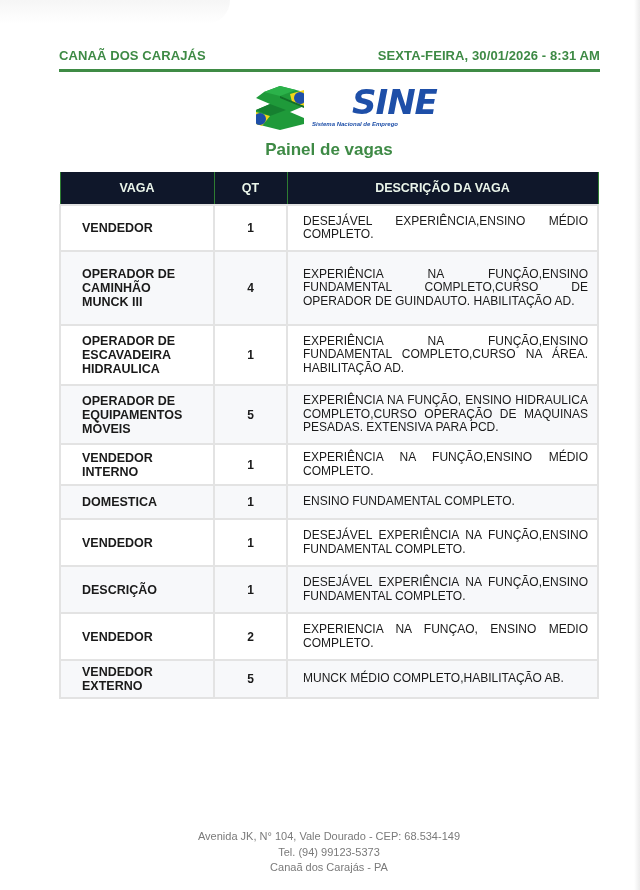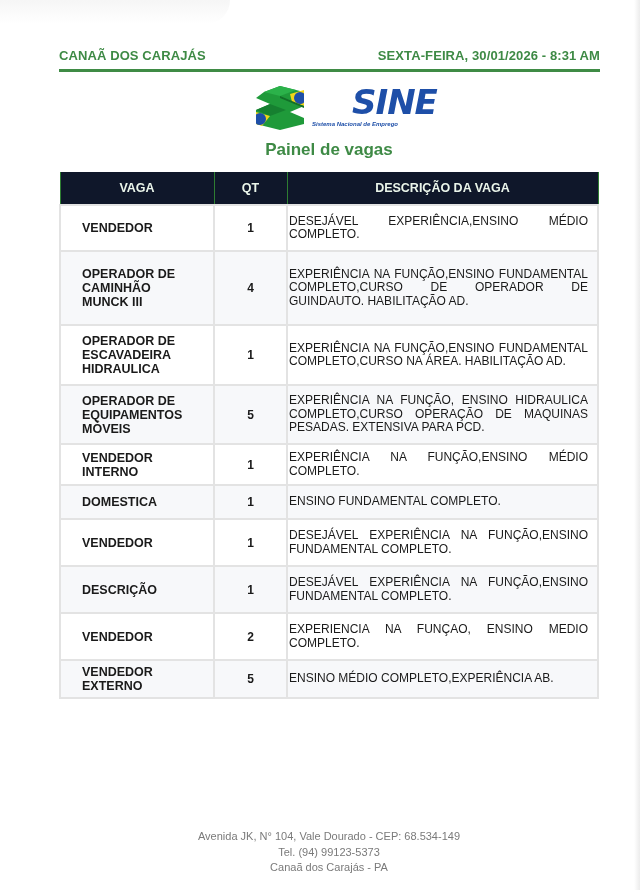--- a/index.html
+++ b/index.html
@@ -124,21 +124,21 @@
       font-size: 12.5px;
       line-height: 14px;
     }
     td.c-qt {
       width: 73px;
       text-align: center;
       font-weight: bold;
       font-size: 12px;
     }
     td.c-desc {
-      padding: 6px 9px 6px 1px;
+      padding: 6px 9px 6px 15px;
       font-size: 12px;
       line-height: 13.5px;
       text-align: justify;
       color: #333333;
       margin-top: 16px;
     }
     .footer {
       position: absolute;
       left: 0; top: 829px;
       width: 658px;
@@ -228,21 +228,21 @@
         <td class="c-desc">DESEJÁVEL EXPERIÊNCIA NA FUNÇÃO,ENSINO FUNDAMENTAL COMPLETO.</td>
       </tr>
       <tr class="row-odd" style="height:47px">
         <td class="c-vaga">VENDEDOR</td>
         <td class="c-qt">2</td>
         <td class="c-desc">EXPERIENCIA NA FUNÇAO, ENSINO MEDIO COMPLETO.</td>
       </tr>
       <tr class="row-even" style="height:33px">
         <td class="c-vaga">VENDEDOR EXTERNO</td>
         <td class="c-qt">5</td>
-        <td class="c-desc">ENSINO MÉDIO COMPLETO,EXPERIÊNCIA AB.</td>
+        <td class="c-desc">MUNCK MÉDIO COMPLETO,HABILITAÇÃO AB.</td>
       </tr>
     </tbody>
   </table>
 
   <div class="footer">
     <div>Avenida JK, N° 104, Vale Dourado - CEP: 68.534-149</div>
     <div>Tel. (94) 99123-5373</div>
     <div>Canaã dos Carajás - PA</div>
   </div>
 </div>

